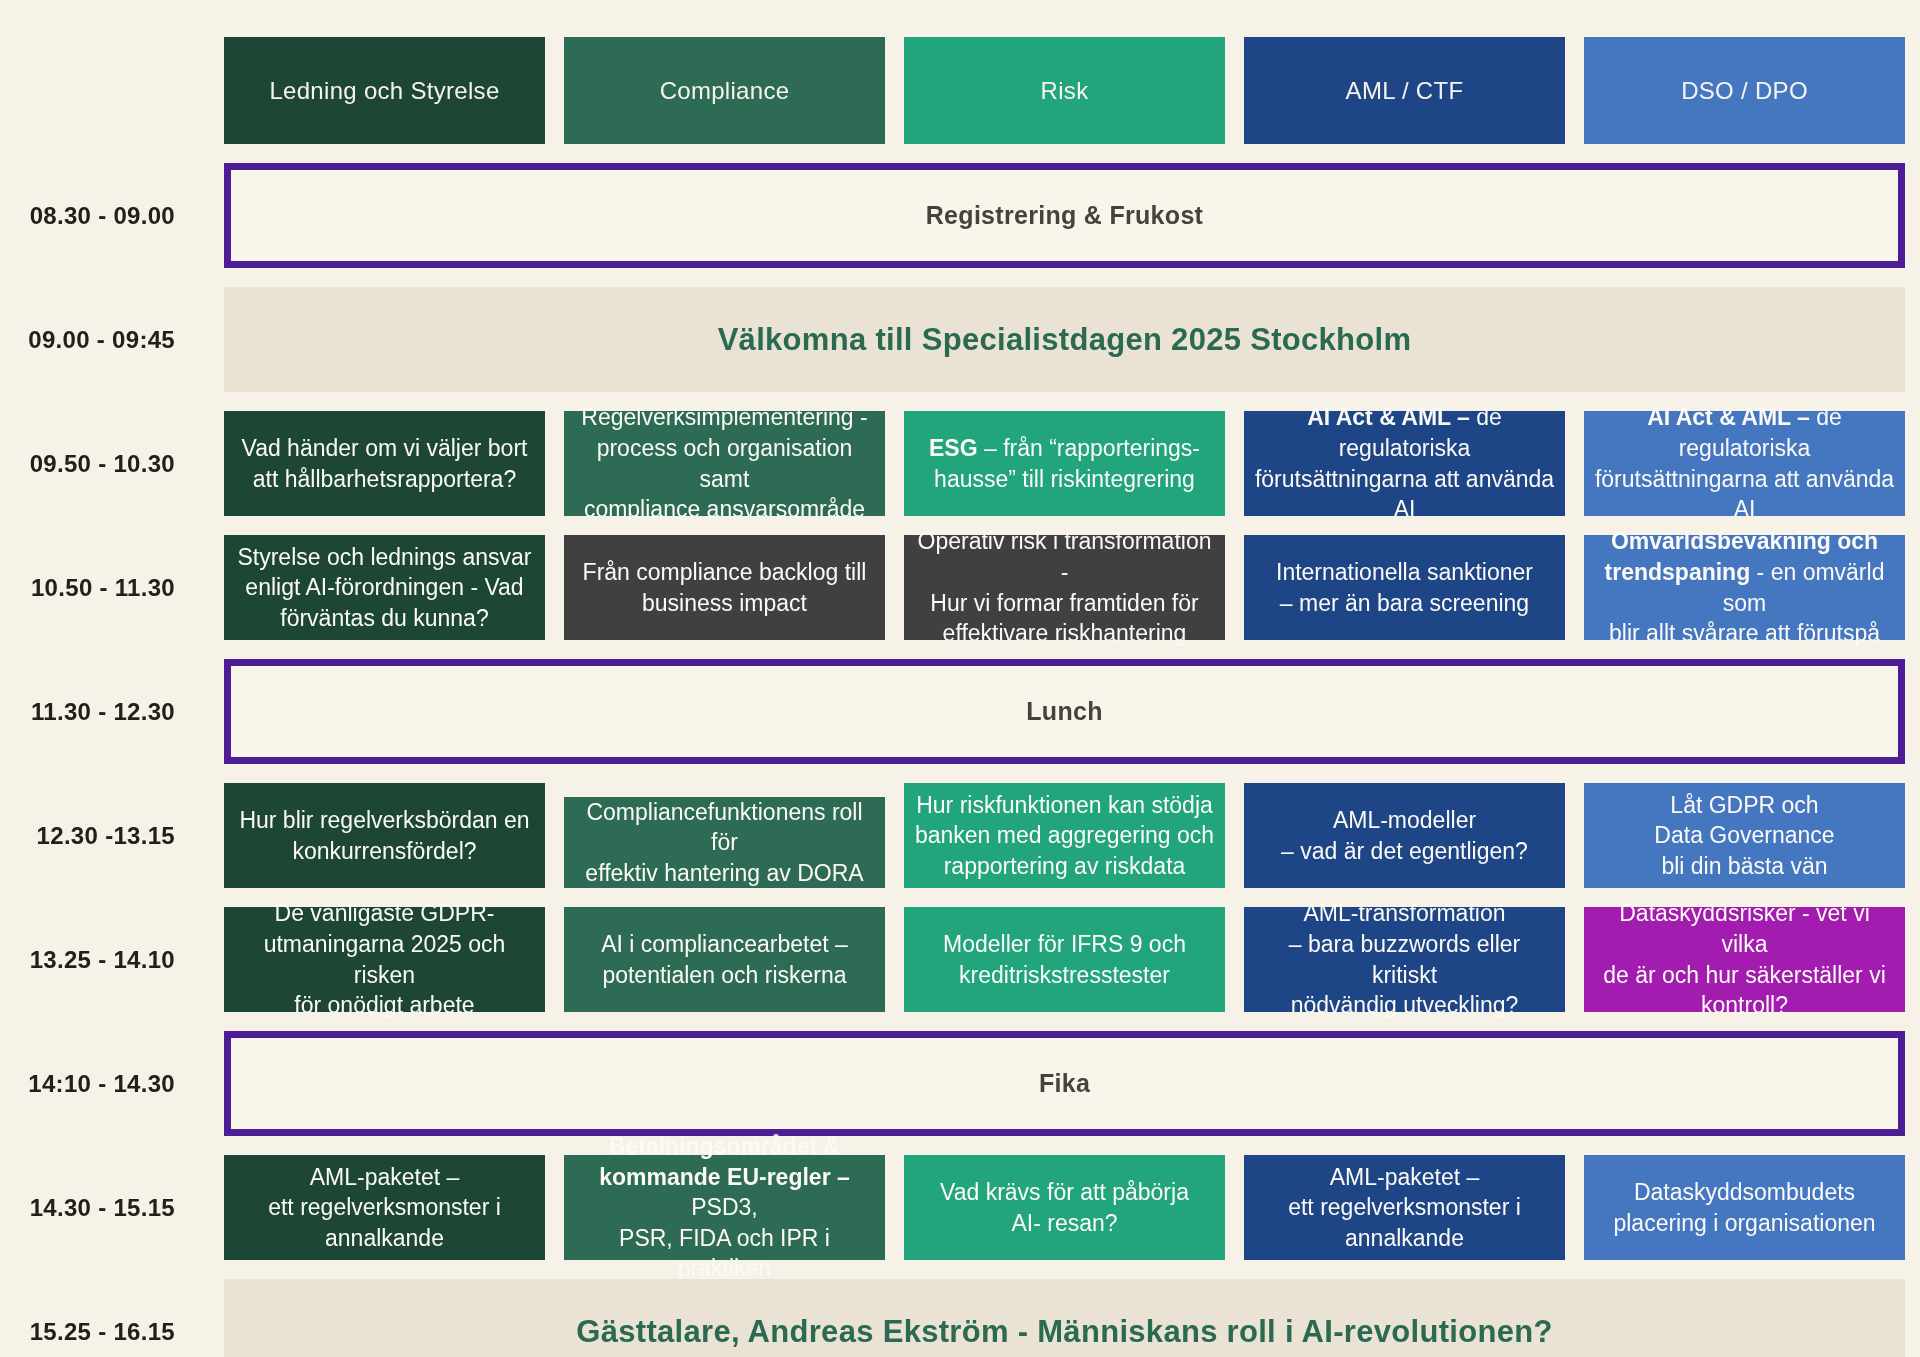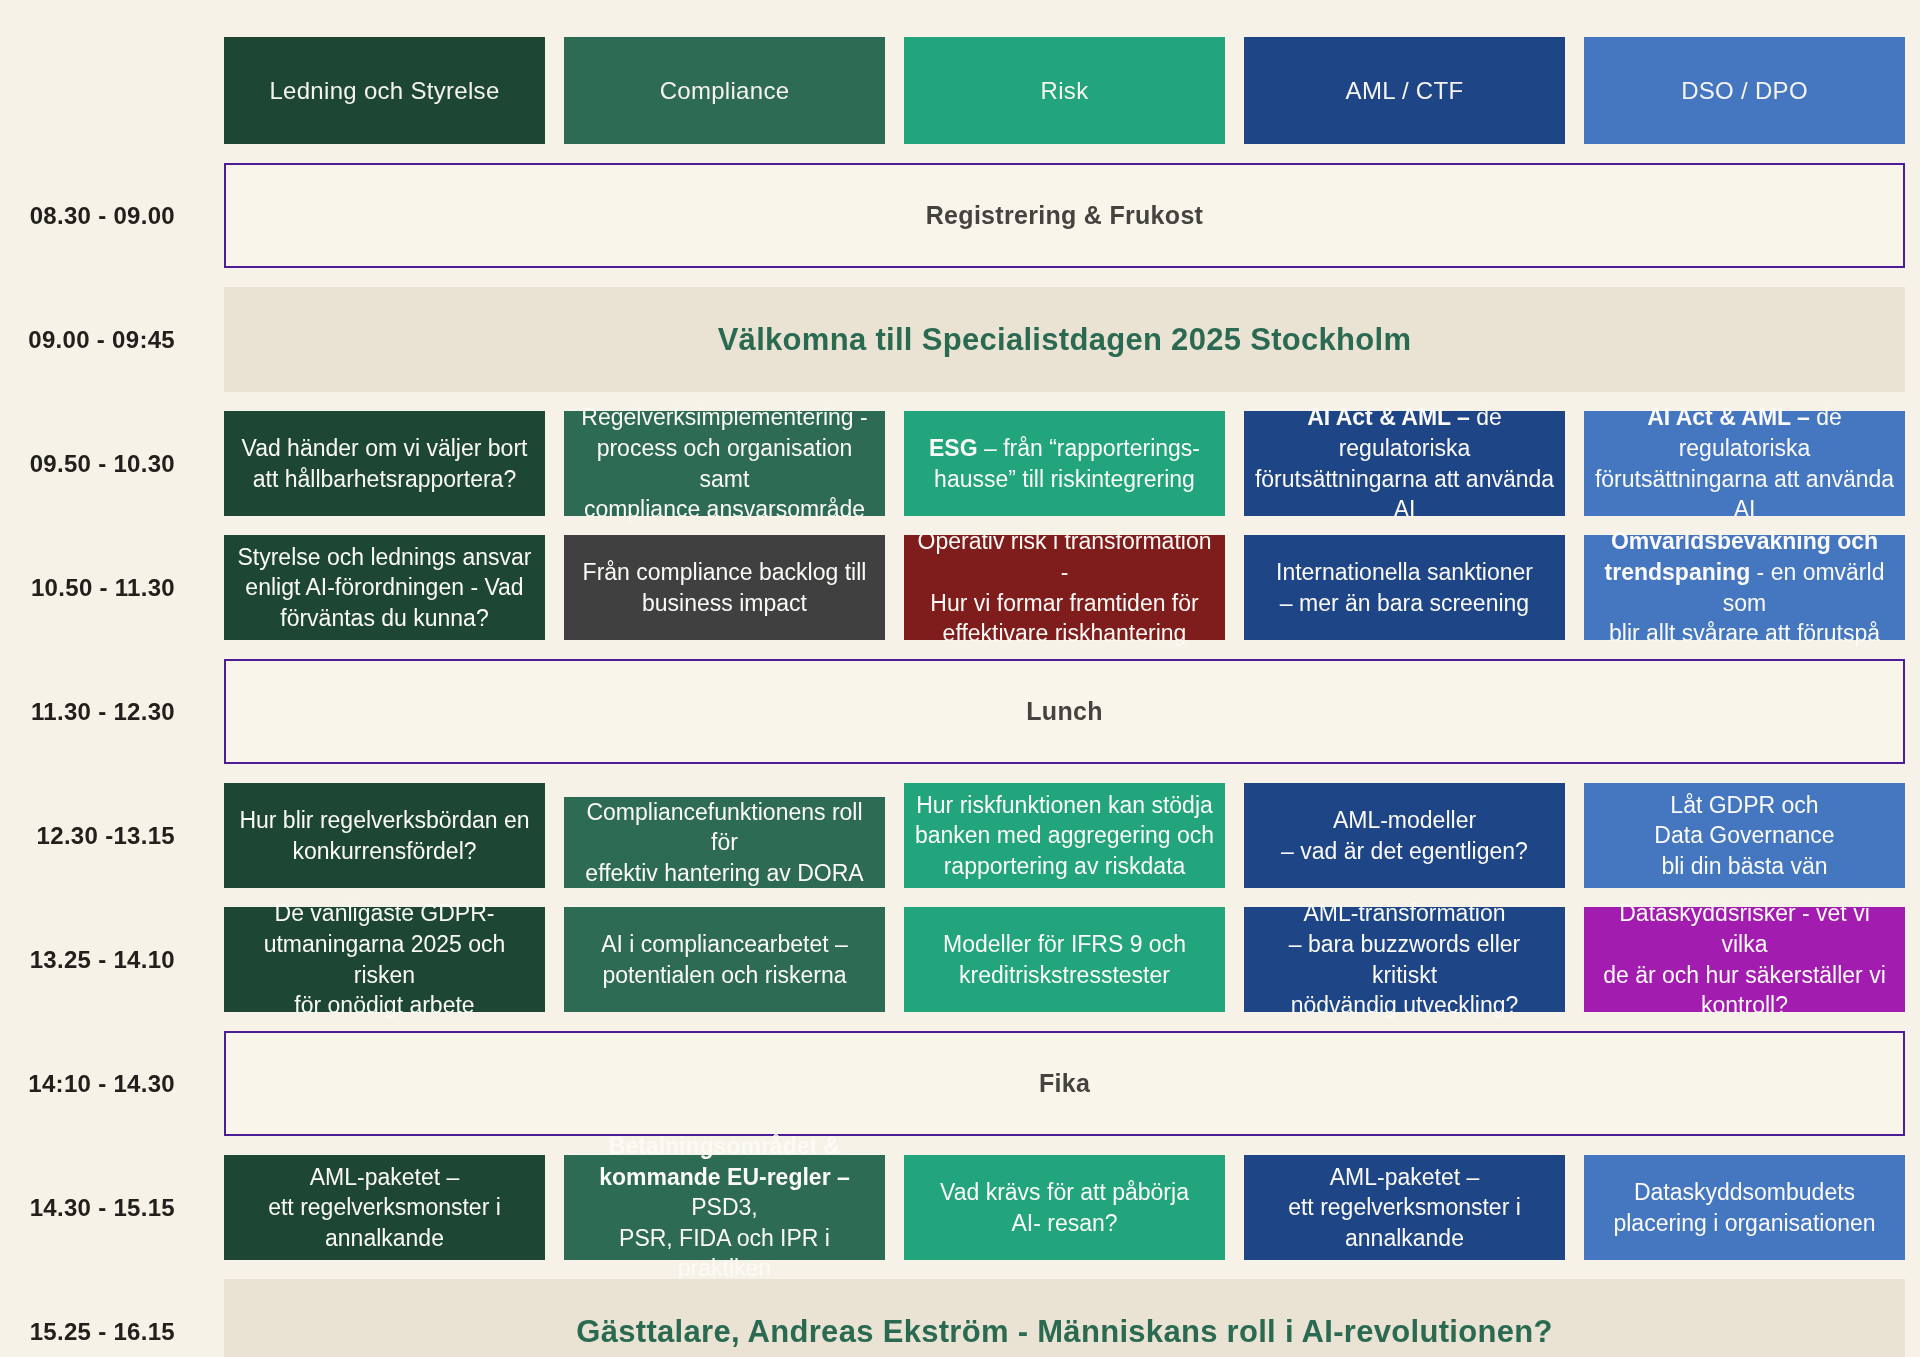--- a/index.html
+++ b/index.html
@@ -45,21 +45,21 @@
     white-space:pre-line;
     padding:4px 10px;
     font-weight:400;
   }
   .cell .strong { font-weight:700; }
   .full {
     display:flex; align-items:center; justify-content:center;
     text-align:center;
   }
   .plain {
-    border:2px solid #4c1d95;
+    border:7px solid #4c1d95;
     color:#454340; font-size:25px; font-weight:600; letter-spacing:.3px;
   }
   .hl {
     font-size:31px; font-weight:700; letter-spacing:.3px;
   }
 </style>
 </head>
 <body style="background-color: rgb(247, 242, 231);">
 
 <main class="grid">
@@ -104,21 +104,21 @@
   <div class="cell gr4 gc5" style="background-color: rgb(69, 119, 193);"><span><span class="strong">AI Act &amp; AML –</span><span> de regulatoriska
 förutsättningarna att använda
 AI</span></span></div>
 
   <div class="time gr5">10.50 - 11.30</div>
   <div class="cell gr5 gc1" style="background-color: rgb(29, 71, 52);"><span><span class="strong"></span><span>Styrelse och lednings ansvar
 enligt AI-förordningen - Vad
 förväntas du kunna?</span></span></div>
   <div class="cell gr5 gc2" style="background-color: #404040;"><span><span class="strong"></span><span>Från compliance backlog till
 business impact</span></span></div>
-  <div class="cell gr5 gc3" style="background-color: #7f1d1d;"><span><span class="strong"></span><span>Operativ risk i transformation -
+  <div class="cell gr5 gc3" style="background-color: #404040;"><span><span class="strong"></span><span>Operativ risk i transformation -
 Hur vi formar framtiden för
 effektivare riskhantering</span></span></div>
   <div class="cell gr5 gc4" style="background-color: rgb(30, 69, 133);"><span><span class="strong"></span><span>Internationella sanktioner
 – mer än bara screening</span></span></div>
   <div class="cell gr5 gc5" style="background-color: rgb(69, 119, 193);"><span><span class="strong">Omvärldsbevakning och
 trendspaning</span><span> - en omvärld som
 blir allt svårare att förutspå</span></span></div>
 
   <div class="time gr6">11.30 - 12.30</div>
   <div class="full plain gr6 gcfull" style="background-color: rgb(249, 245, 235);">

